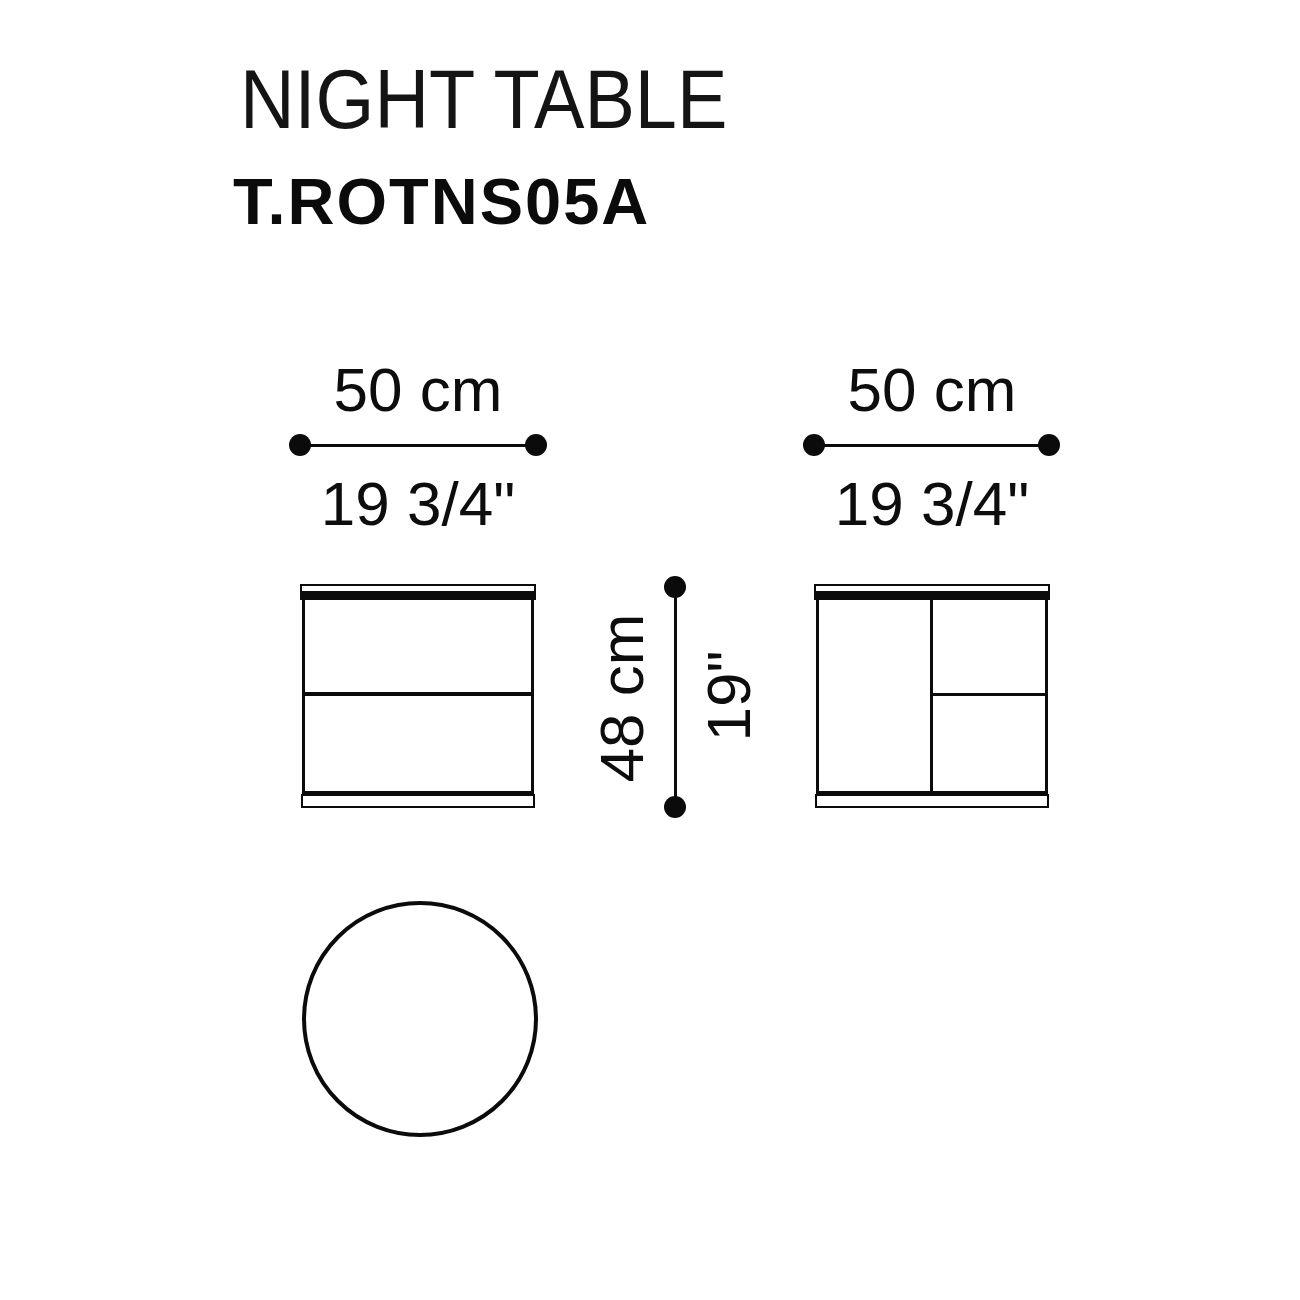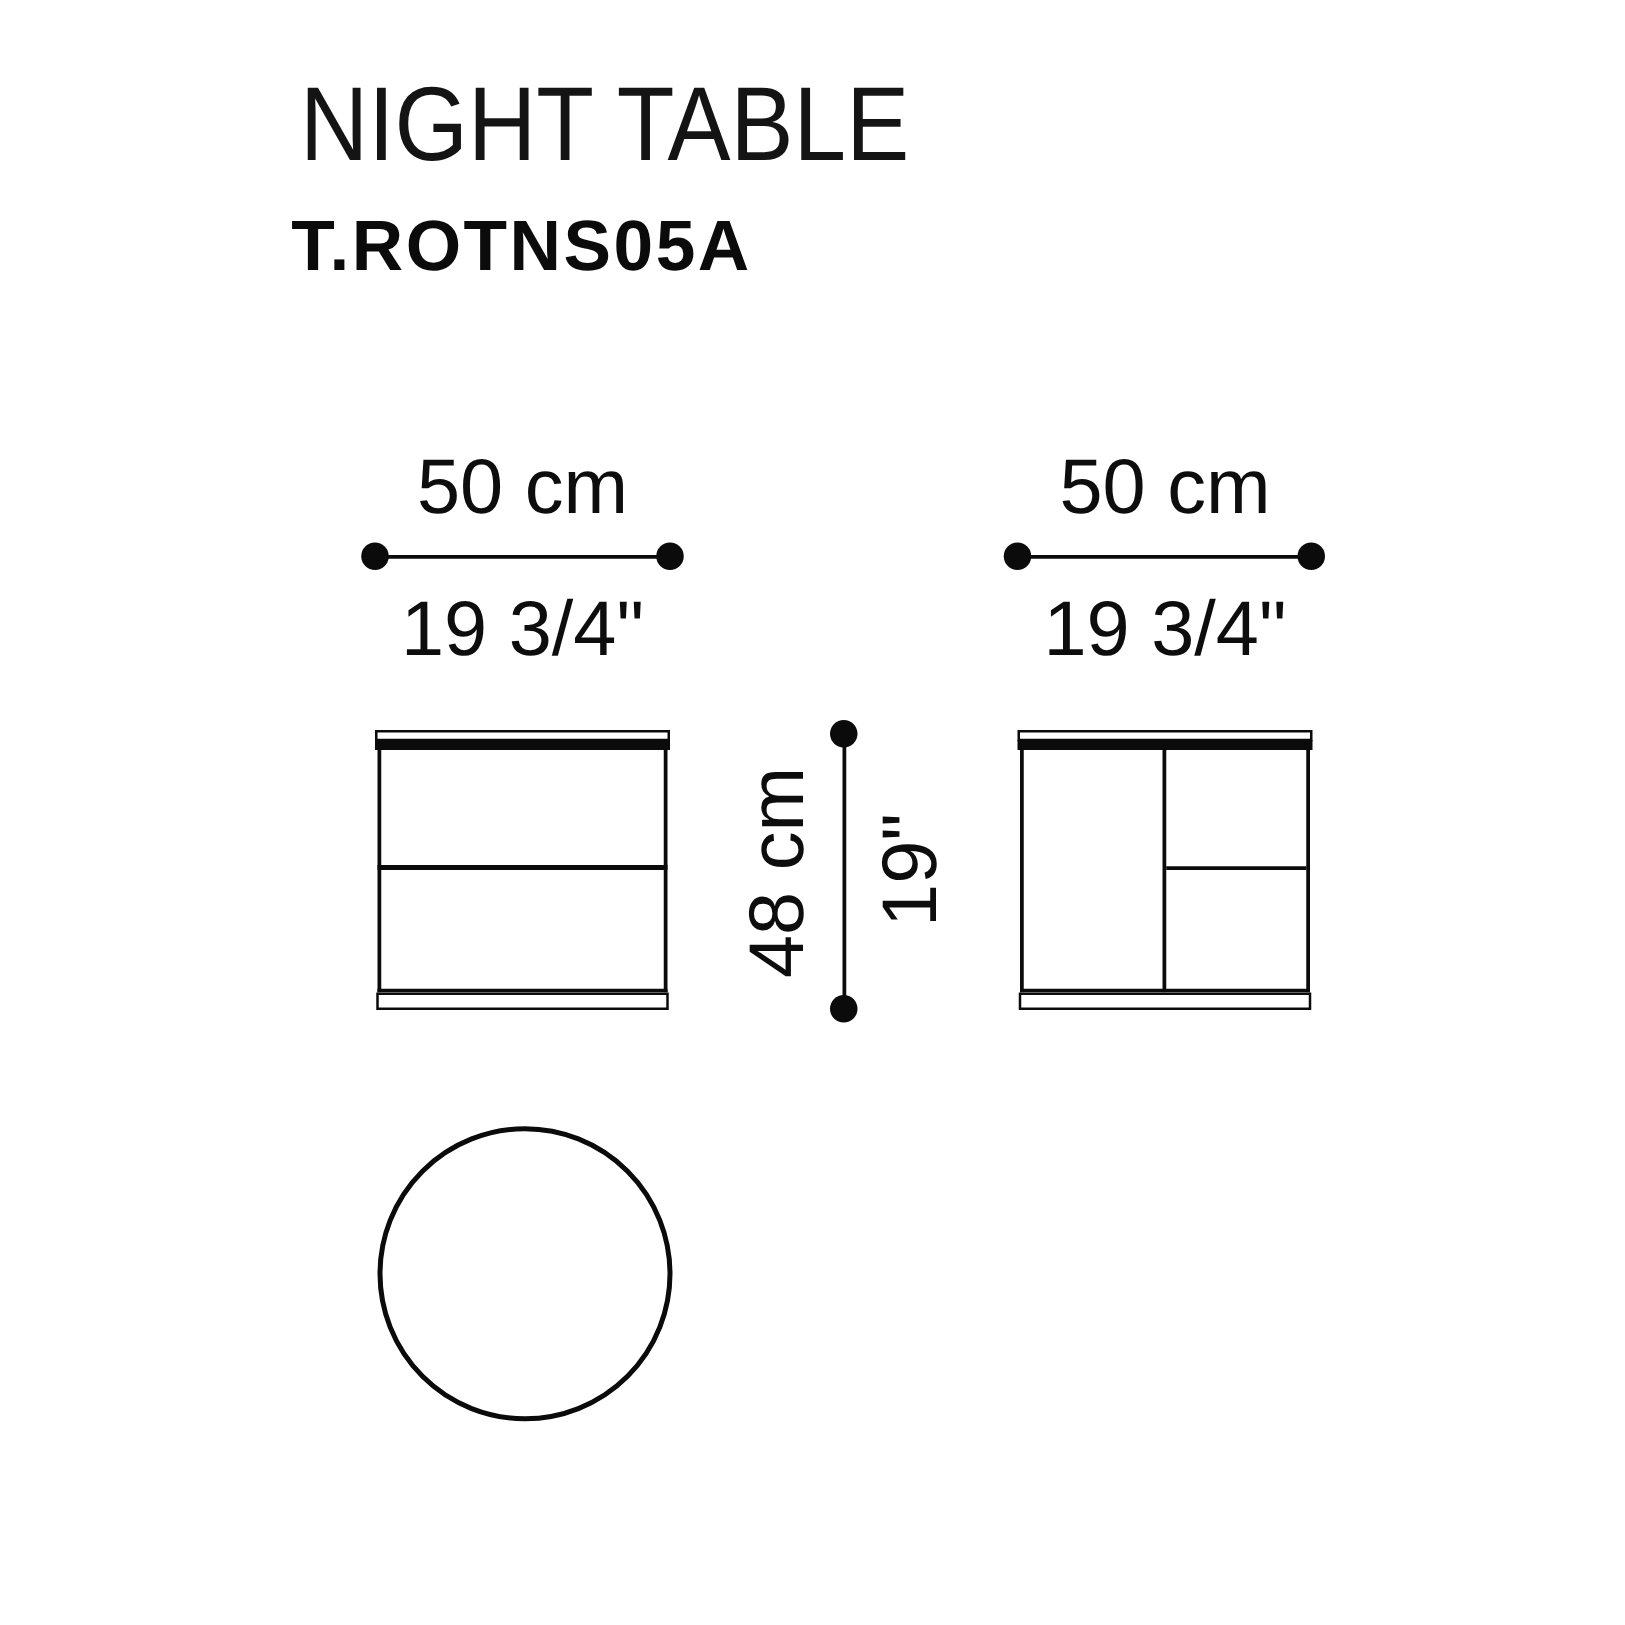--- a/index.html
+++ b/index.html
@@ -7,21 +7,21 @@
     position:relative;width:1172px;height:1300px;background:#ffffff;
     font-family:"Liberation Sans",sans-serif;color:#0b0b0b;overflow:hidden;margin-top:39px;
   }
   .abs{position:absolute;}
   
   .title-light{
     font-size:84px;font-weight:300;letter-spacing:0px;line-height:1;
     transform:scaleX(0.90);transform-origin:left top;white-space:nowrap;color:#141414;
   }
   .title-bold{
-    font-size:57px;font-weight:700;letter-spacing:2px;line-height:1;
+    font-size:65px;font-weight:700;letter-spacing:2px;line-height:1;
     white-space:nowrap;color:#0b0b0b;
   }
   
   .dim-label{
     font-size:62px;font-weight:400;line-height:62px;height:62px;
     text-align:center;white-space:nowrap;color:#0d0d0d;
   }
   .rot{transform:rotate(-90deg);transform-origin:center center;}
   
   .dim-line-h{height:3px;background:#0b0b0b;}

